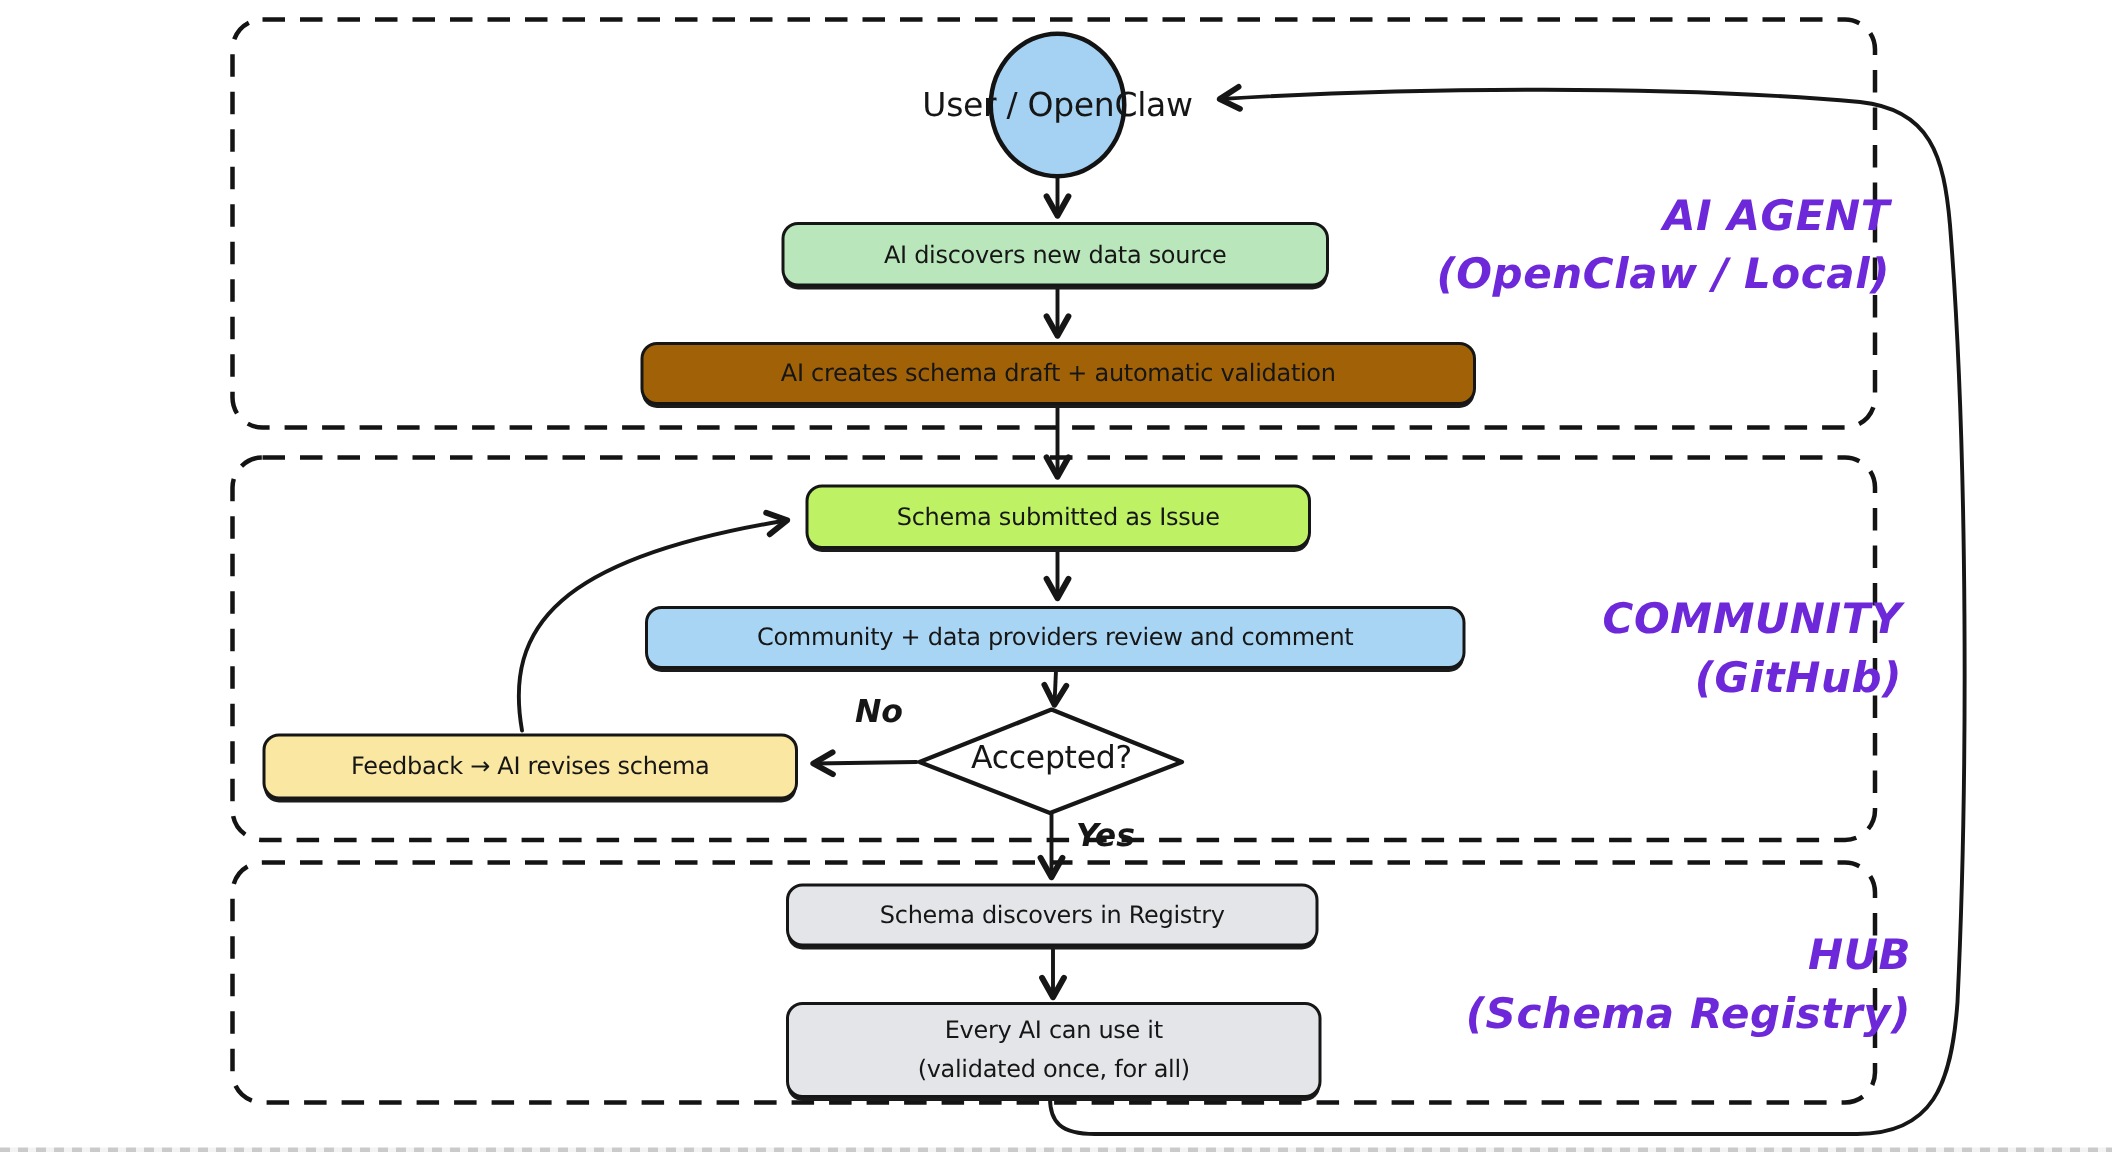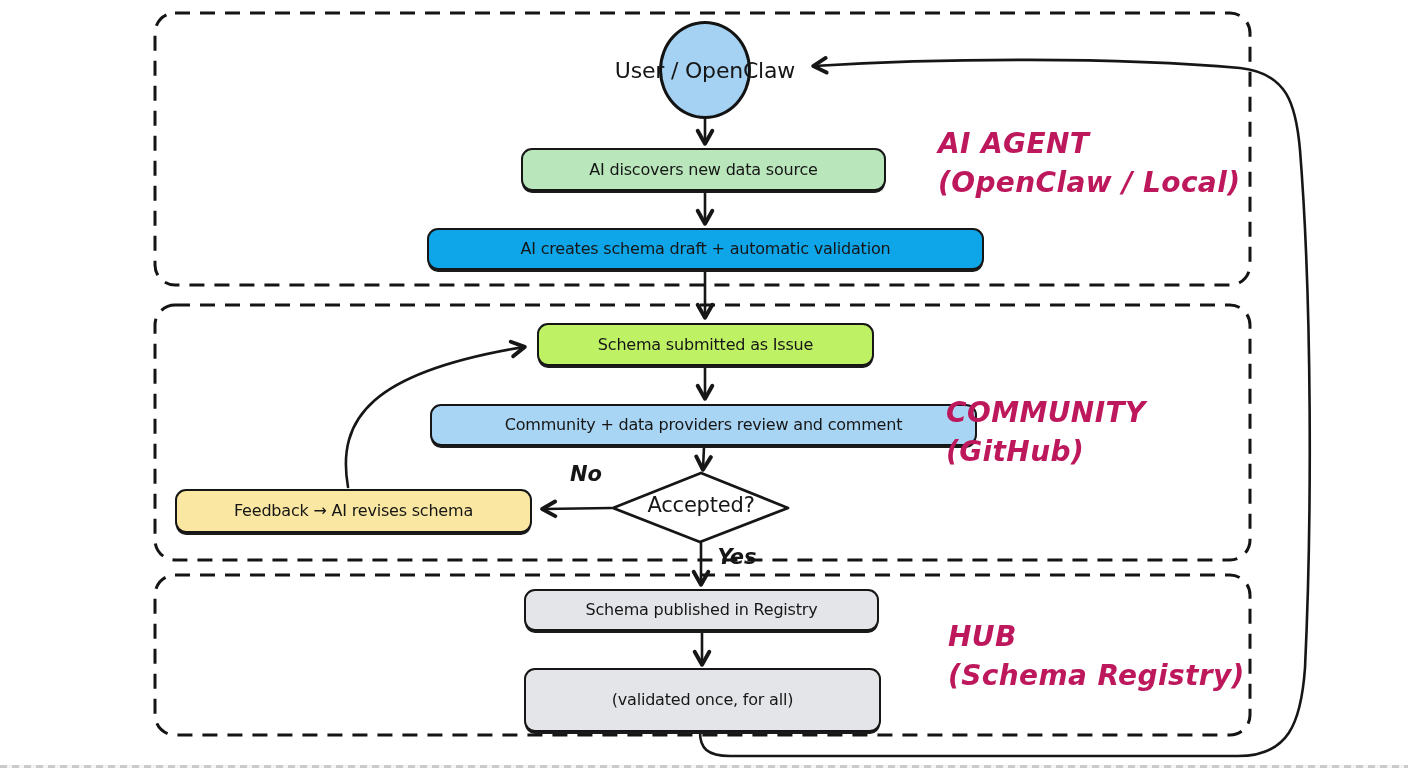--- a/index.html
+++ b/index.html
@@ -18,22 +18,22 @@
     box-shadow:0 3px 0 -1px #1b1b1b;
   }
   .node.multiline{flex-direction:column;line-height:26px;}
   .circle-node{
     position:absolute;box-sizing:border-box;border:3.5px solid #131313;border-radius:50%;
   }
   .circle-label{
     position:absolute;text-align:center;font-size:22px;letter-spacing:-0.2px;
   }
   .section-label{
-    position:absolute;text-align:left;font-weight:bold;font-style:italic;
-    font-size:28px;line-height:39px;letter-spacing:0.4px;color:#be185d;
+    position:absolute;text-align:right;font-weight:bold;font-style:italic;
+    font-size:28px;line-height:39px;letter-spacing:0.4px;color:#6d28d9;
   }
   .edge-label{
     position:absolute;text-align:center;font-style:italic;font-size:21px;font-weight:bold;
   }
   .diamond-label{
     position:absolute;text-align:center;font-size:21px;letter-spacing:-0.2px;
   }
   .bottom-artifact{
     position:absolute;left:0;bottom:0;width:1408px;height:3px;opacity:.55;
     background:repeating-linear-gradient(90deg,#9f9f9f 0 7px,#e9e9e9 7px 12px);
@@ -71,31 +71,32 @@
     <path class="edge" d="M700 732 C700 748 707 756 730 756 L1238 756 C1288 756 1301 724 1305 668
              C1312 520 1312 300 1300 150 C1296 104 1287 73 1240 68
              C1118 57 942 58 814 66" marker-end="url(#ah)"></path>
   </svg>
 
   <div class="circle-node" style="left: 659px; top: 21px; width: 92px; height: 98px; background: rgb(165, 210, 242);"></div>
   <div class="circle-label" style="left:597px;top:58px;width:216px;">User / OpenClaw</div>
 
   <div class="node" style="left: 521px; top: 148px; width: 365px; height: 43px; background: rgb(185, 230, 186);">AI discovers new data source</div>
 
-  <div class="node" style="left: 427px; top: 228px; width: 557px; height: 42px; background: #0ea5e9;">AI creates schema draft + automatic validation</div>
+  <div class="node" style="left: 427px; top: 228px; width: 557px; height: 42px; background: #a16207;">AI creates schema draft + automatic validation</div>
 
   <div class="node" style="left: 537px; top: 323px; width: 337px; height: 43px; background: #bef264;">Schema submitted as Issue</div>
 
   <div class="node" style="left: 430px; top: 404px; width: 547px; height: 42px; background: rgb(169, 213, 244);">Community + data providers review and comment</div>
 
   <div class="node" style="left: 175px; top: 489px; width: 357px; height: 44px; background: rgb(250, 231, 161);">Feedback → AI revises schema</div>
 
-  <div class="node" style="left: 524px; top: 589px; width: 355px; height: 42px; background: rgb(227, 229, 232);">Schema published in Registry</div>
+  <div class="node" style="left: 524px; top: 589px; width: 355px; height: 42px; background: rgb(227, 229, 232);">Schema discovers in Registry</div>
 
   <div class="node multiline" style="left: 524px; top: 668px; width: 357px; height: 64px; background: rgb(227, 229, 232);">
+    <span>Every AI can use it</span>
     <span>(validated once, for all)</span>
   </div>
 
   <div class="diamond-label" style="left:628px;top:475px;width:146px;margin-top:18px;">Accepted?</div>
 
   <div class="edge-label" style="left:561px;top:462px;width:50px;">No</div>
   <div class="edge-label" style="left:712px;top:545px;width:50px;">Yes</div>
 
   <div class="section-label" style="left:938px;top:124px;width:322px;">
     <div>AI AGENT</div>

